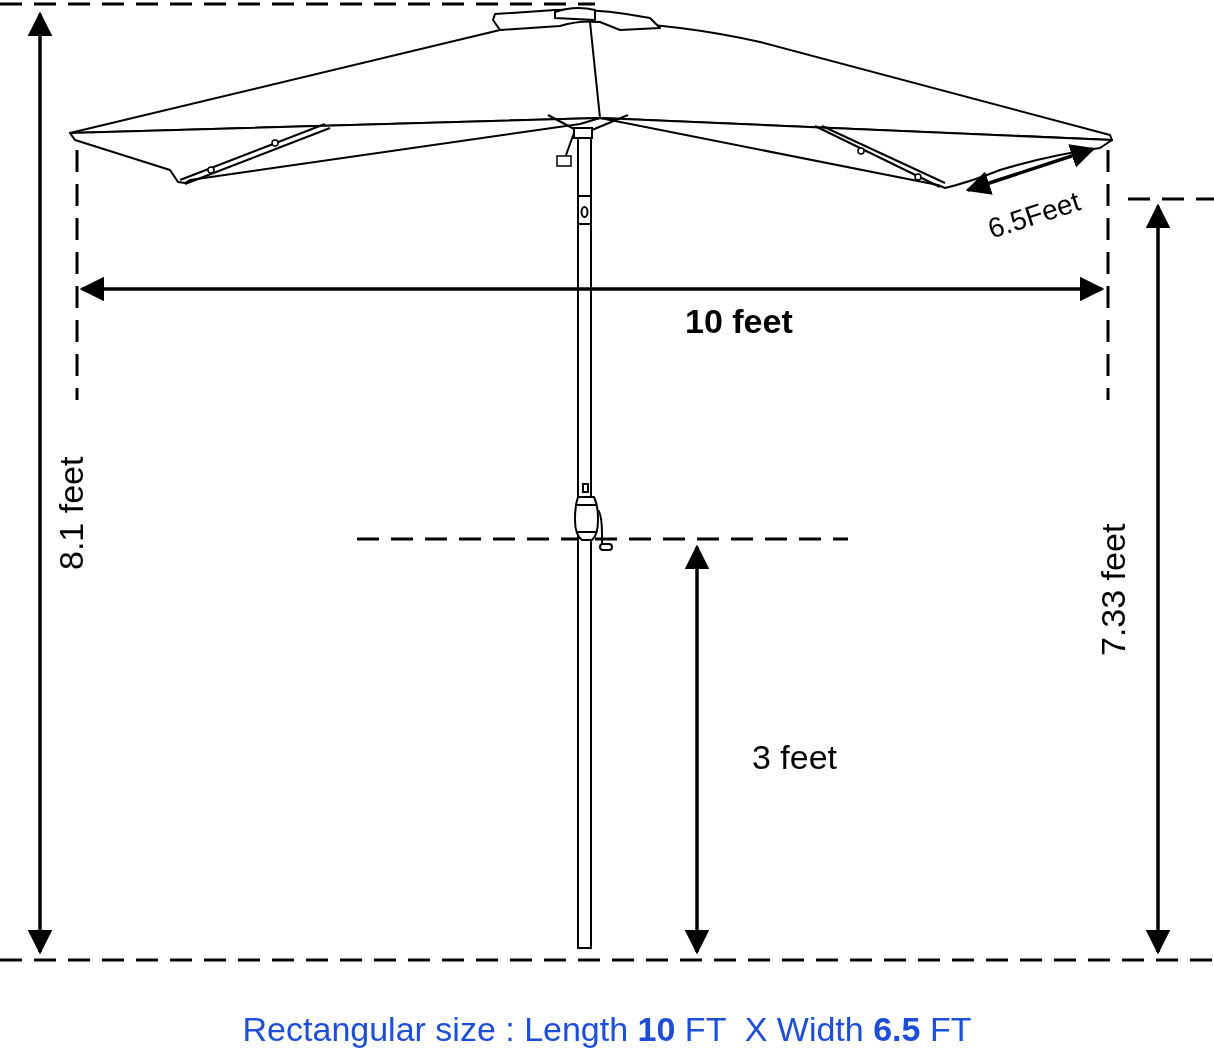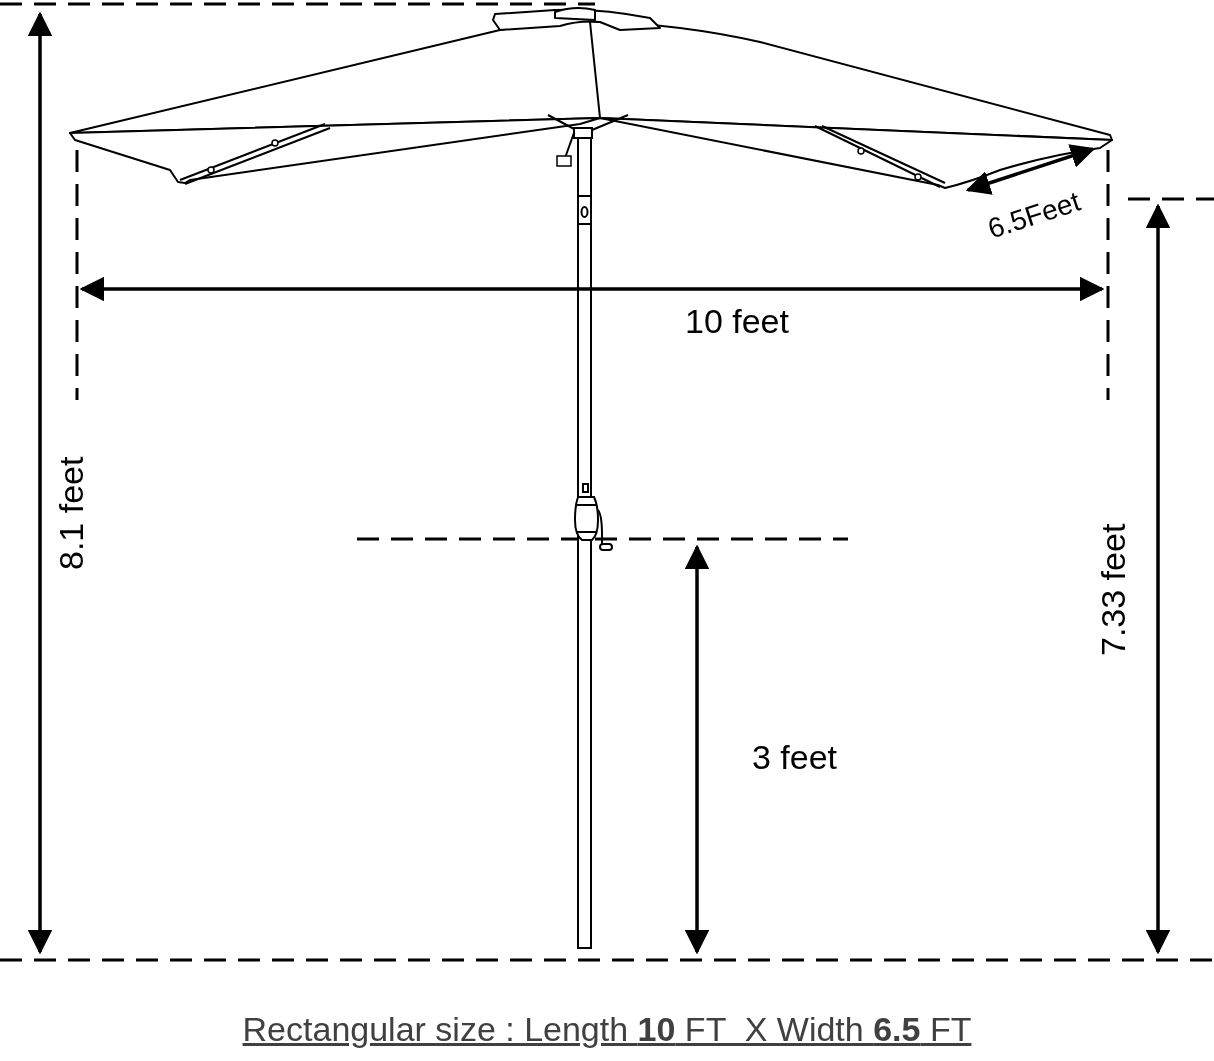--- a/index.html
+++ b/index.html
@@ -1,21 +1,21 @@
 <!DOCTYPE html>
 <html><head>
 <meta charset="utf-8">
 <style>
   html, body { margin: 0; padding: 0; background: #ffffff; }
   #stage { position: relative; width: 1214px; height: 1061px; overflow: hidden; background: #ffffff; font-family: "Liberation Sans", sans-serif; }
   svg.drawing { position: absolute; left: 0; top: 0; }
   .lbl { position: absolute; color: #000; font-family: "Liberation Sans", sans-serif; white-space: nowrap; }
   .lbl-h { font-size: 34px; }
   .lbl-v { font-size: 34px; transform-origin: left top; }
-  .caption { position: absolute; left: 0; top: 1010px; width: 1214px; text-align: center; font-size: 34px; color: #404040; font-family: "Liberation Sans", sans-serif; text-decoration: underline; }
+  .caption { position: absolute; left: 0; top: 1010px; width: 1214px; text-align: center; font-size: 34px; color: #1d4ed8; font-family: "Liberation Sans", sans-serif; }
   .caption b { font-weight: bold; }
 </style>
 </head>
 <body>
 
 <div id="stage">
   <svg class="drawing" width="1214" height="1061" viewBox="0 0 1214 1061">
     <defs>
       <marker id="ah" viewBox="0 0 10 10" refX="9" refY="5" markerWidth="7" markerHeight="7" orient="auto-start-reverse">
         <path d="M0,0 L10,5 L0,10 z" fill="#000"></path>
@@ -74,21 +74,21 @@
 
     <g stroke="#000" stroke-width="3.5" fill="none">
       <line x1="40" y1="14" x2="40" y2="952" marker-start="url(#ah)" marker-end="url(#ah)"></line>
       <line x1="82" y1="289" x2="1102" y2="289" marker-start="url(#ah)" marker-end="url(#ah)"></line>
       <line x1="968" y1="190" x2="1093" y2="149" marker-start="url(#ah)" marker-end="url(#ah)"></line>
       <line x1="1158" y1="206" x2="1158" y2="952" marker-start="url(#ah)" marker-end="url(#ah)"></line>
       <line x1="697" y1="547" x2="697" y2="952" marker-start="url(#ah)" marker-end="url(#ah)"></line>
     </g>
   </svg>
 
-  <div class="lbl lbl-h" style="left:685px; top:302px;">10 feet</div>
+  <div class="lbl lbl-h" style="left:685px; top:302px;font-weight:bold;">10 feet</div>
   <div class="lbl lbl-h" style="left:718px; top:738px;margin-left:34px;">3 feet</div>
   <div class="lbl" style="left:984px; top:215px; font-size:28px; transform: rotate(-18deg); transform-origin:left top;">6.5Feet</div>
   <div class="lbl lbl-v" style="left:52px; top:570px; transform: rotate(-90deg);">8.1 feet</div>
   <div class="lbl lbl-v" style="left:1094px; top:656px; transform: rotate(-90deg);">7.33 feet</div>
 
   <div class="caption">
     <span>Rectangular size : Length </span><b>10</b><span style="white-space:pre"> FT  X Width </span><b>6.5</b><span style="white-space:pre"> FT</span>
   </div>
 </div>
 

